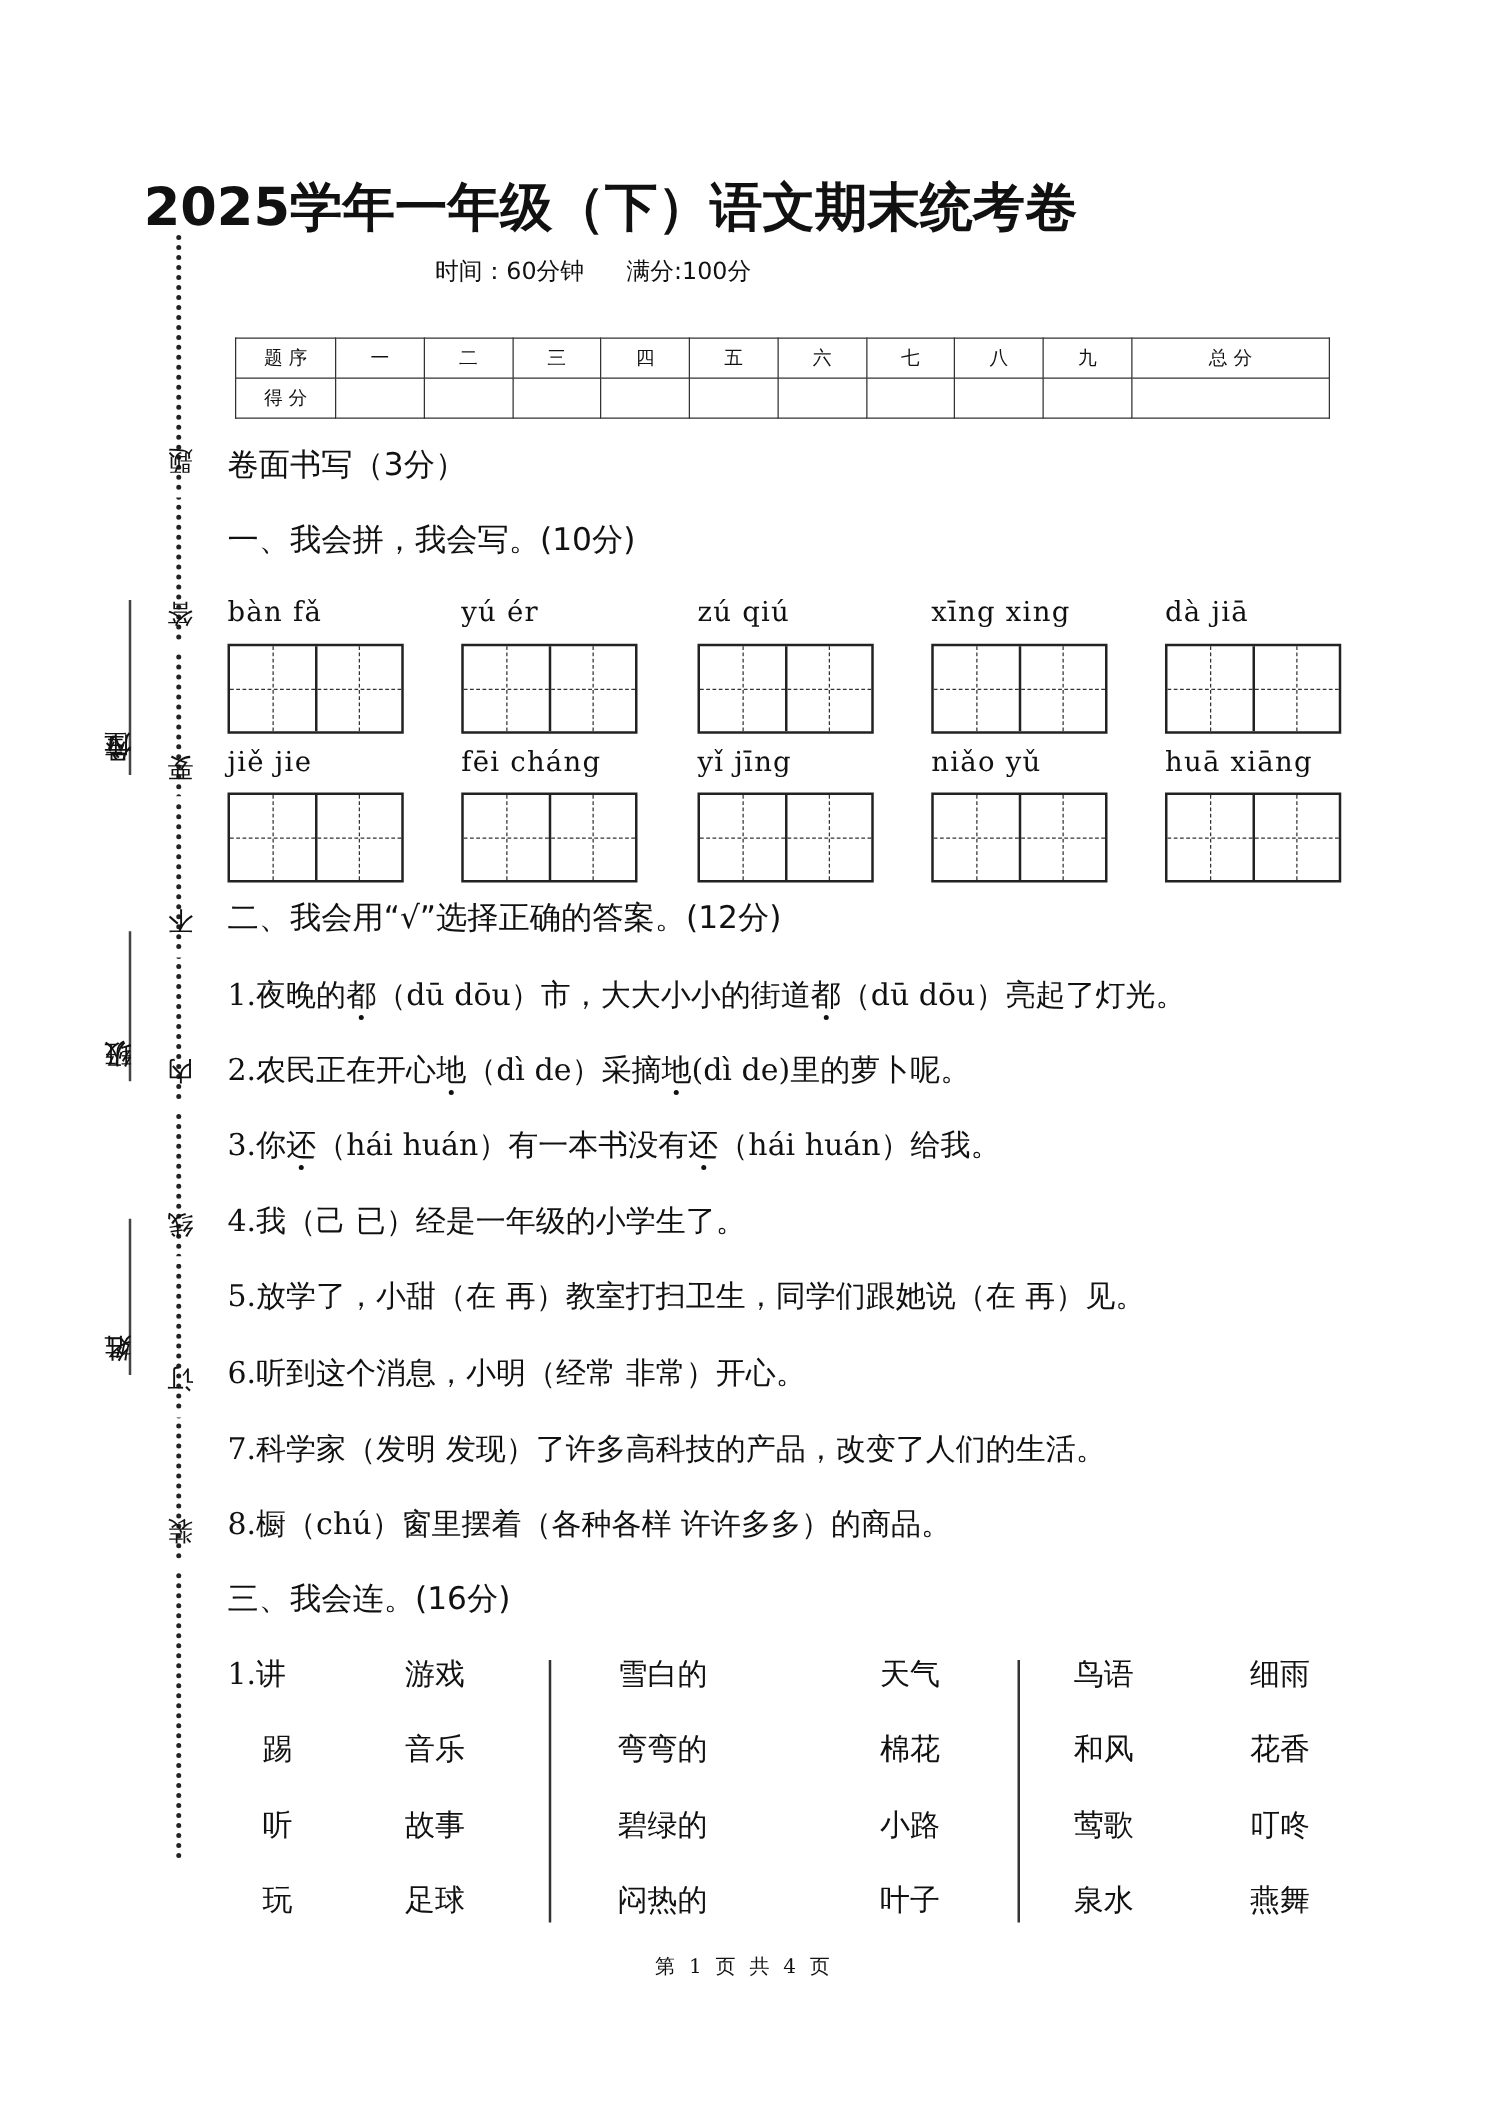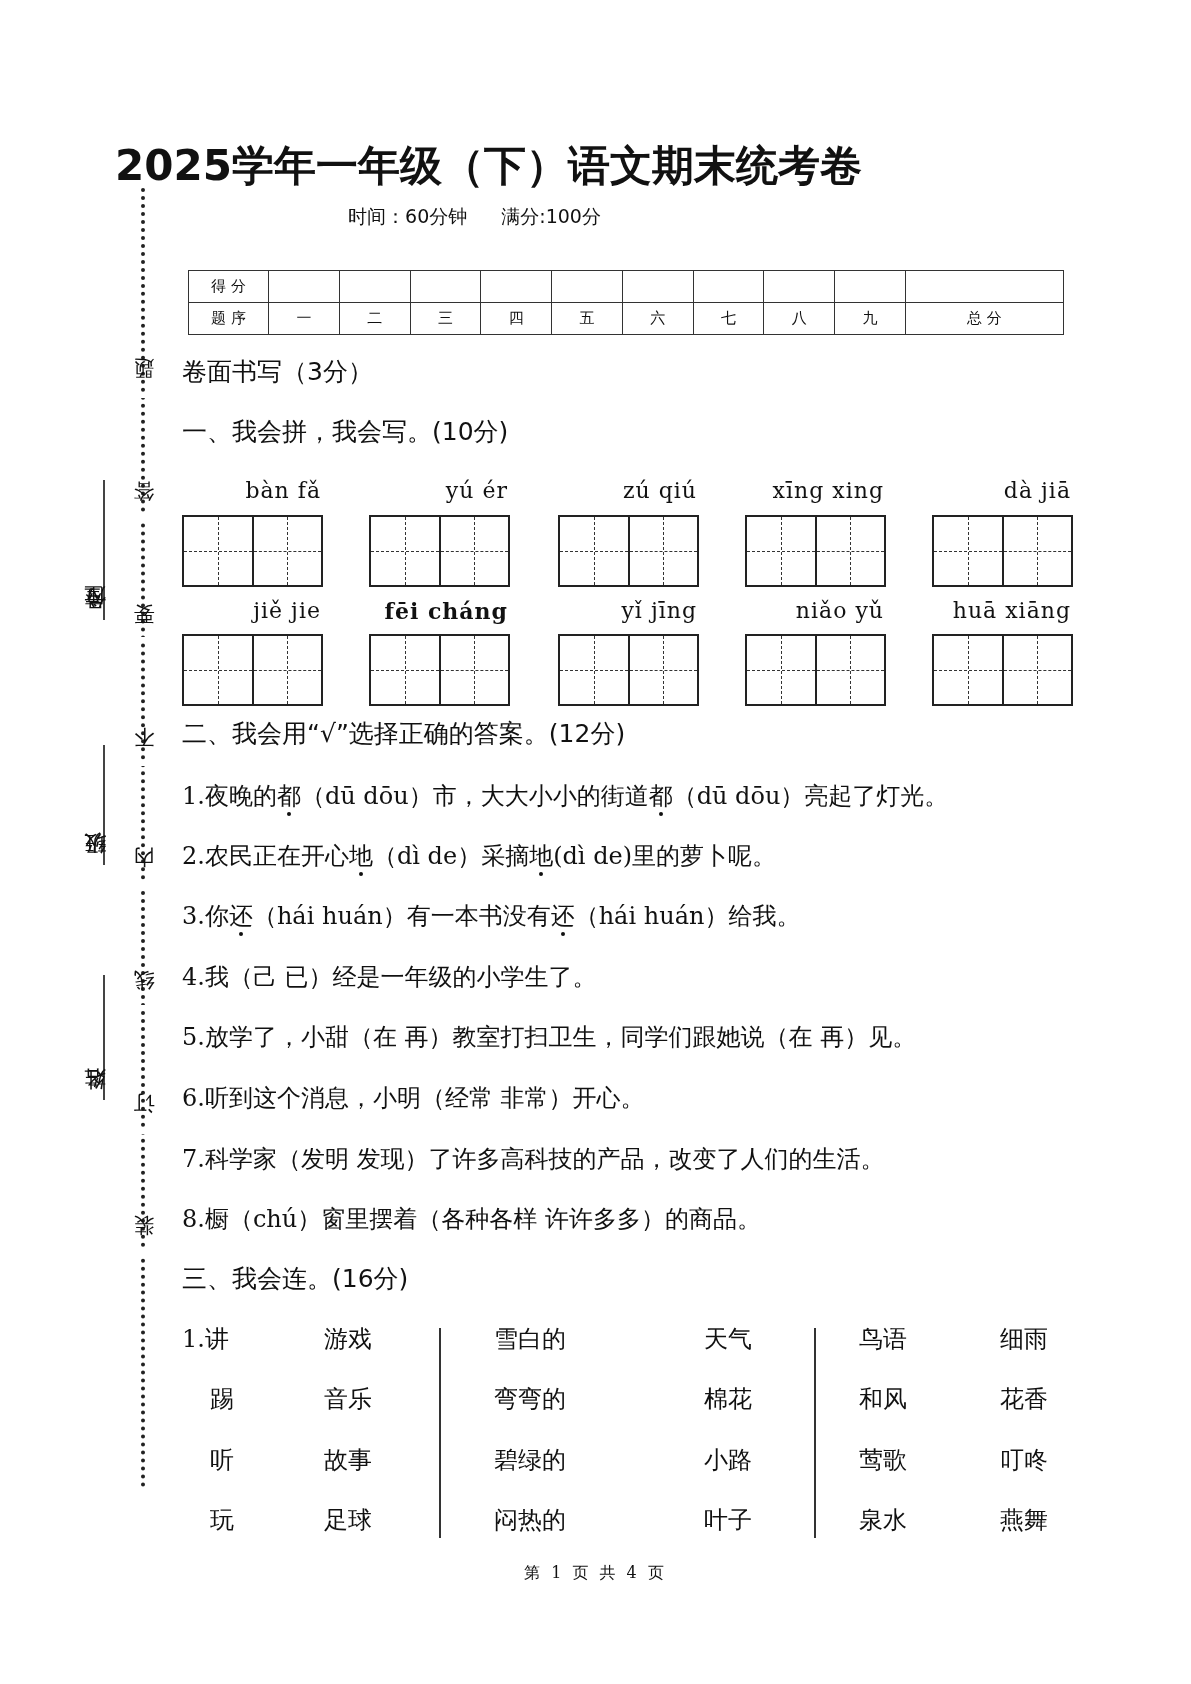--- a/index.html
+++ b/index.html
@@ -4,21 +4,21 @@
 <style>
   html,body{margin:0;padding:0;background:#fff;}
   body{width:1191px;height:1684px;position:relative;overflow:hidden;font-family:"DejaVu Sans","Liberation Sans",sans-serif;color:#111;}
   .abs{position:absolute;}
   .title{left:0;width:977px;top:138px;text-align:center;font-size:42px;font-weight:bold;letter-spacing:0px;font-family:"DejaVu Sans",sans-serif;}
   .subtitle{left:0;width:949px;top:204px;text-align:center;font-size:19px;}
   .subtitle span{margin:0 14px;}
   table.score{position:absolute;left:188px;top:270px;width:876px;border-collapse:collapse;font-family:"DejaVu Serif",serif;font-size:15px;}
   table.score td{border:1.5px solid #333;height:31px;text-align:center;padding:0;}
   .h2{left:182px;font-size:25px;font-family:"DejaVu Sans",sans-serif;}
-  .pinyin{font-family:"DejaVu Serif","Liberation Serif",serif;font-size:22px;letter-spacing:1px;text-align:right;width:139px;}
+  .pinyin{font-family:"DejaVu Serif","Liberation Serif",serif;font-size:22px;letter-spacing:1px;text-align:left;width:139px;}
   .tian{position:absolute;width:137px;height:68px;border:2px solid #222;display:flex;}
   .tian .cell{position:relative;flex:1;height:100%;}
   .tian .cell + .cell{border-left:2px solid #222;}
   .tian .cell::before{content:"";position:absolute;left:50%;top:0;bottom:0;border-left:1.5px dashed #333;}
   .tian .cell::after{content:"";position:absolute;top:50%;left:0;right:0;border-top:1.5px dashed #333;}
   .q{left:182px;font-size:24px;font-family:"DejaVu Serif","Liberation Serif",serif;white-space:nowrap;}
   .dot{position:relative;}
   .dot::after{content:"";position:absolute;left:50%;bottom:-6px;width:4px;height:4px;margin-left:-2px;background:#111;border-radius:50%;}
   .m{font-size:24px;font-family:"DejaVu Serif","Liberation Serif",serif;}
   .vline{position:absolute;width:2px;background:#333;}
@@ -50,45 +50,45 @@
 
 <div class="abs title">2025学年一年级（下）语文期末统考卷</div>
 <div class="abs subtitle">
   <span>时间：60分钟</span>
   <span>满分:100分</span>
 </div>
 
 <table class="score">
   <tbody>
       <tr>
-    <td>得 分</td>
-    <td></td>
-    <td></td>
-    <td></td>
-    <td></td>
-    <td></td>
-    <td></td>
-    <td></td>
-    <td></td>
-    <td></td>
-    <td></td>
-  </tr>
-  <tr>
     <td style="width:79px">题 序</td>
     <td>一</td>
     <td>二</td>
     <td>三</td>
     <td>四</td>
     <td>五</td>
     <td>六</td>
     <td>七</td>
     <td>八</td>
     <td>九</td>
     <td>总 分</td>
   </tr>
+  <tr>
+    <td>得 分</td>
+    <td></td>
+    <td></td>
+    <td></td>
+    <td></td>
+    <td></td>
+    <td></td>
+    <td></td>
+    <td></td>
+    <td></td>
+    <td></td>
+  </tr>
 </tbody>
   </table>
 
 <div class="abs h2" style="top:355px;">卷面书写（3分）</div>
 
 <div class="abs h2" style="top:415px;">一、我会拼，我会写。(10分)</div>
 
 <div class="abs pinyin" style="left:182px;top:478px;">bàn  fǎ</div>
 <div class="abs pinyin" style="left:369px;top:478px;">yú   ér</div>
 <div class="abs pinyin" style="left:558px;top:478px;">zú  qiú</div>
@@ -110,21 +110,21 @@
 <div class="tian" style="left:745px;top:515px;">
     <div class="cell"></div>
     <div class="cell"></div>
   </div>
 <div class="tian" style="left:932px;top:515px;">
     <div class="cell"></div>
     <div class="cell"></div>
   </div>
 
 <div class="abs pinyin" style="left:182px;top:598px;">jiě  jie</div>
-<div class="abs pinyin" style="left:369px;top:598px;font-weight:bold;">fēi cháng</div>
+<div class="abs pinyin" style="left:369px;top:598px;">fēi cháng</div>
 <div class="abs pinyin" style="left:558px;top:598px;">yǐ  jīng</div>
 <div class="abs pinyin" style="left:745px;top:598px;">niǎo  yǔ</div>
 <div class="abs pinyin" style="left:932px;top:598px;">huā xiāng</div>
 
 <div class="tian" style="left:182px;top:634px;">
     <div class="cell"></div>
     <div class="cell"></div>
   </div>
 <div class="tian" style="left:369px;top:634px;">
     <div class="cell"></div>

